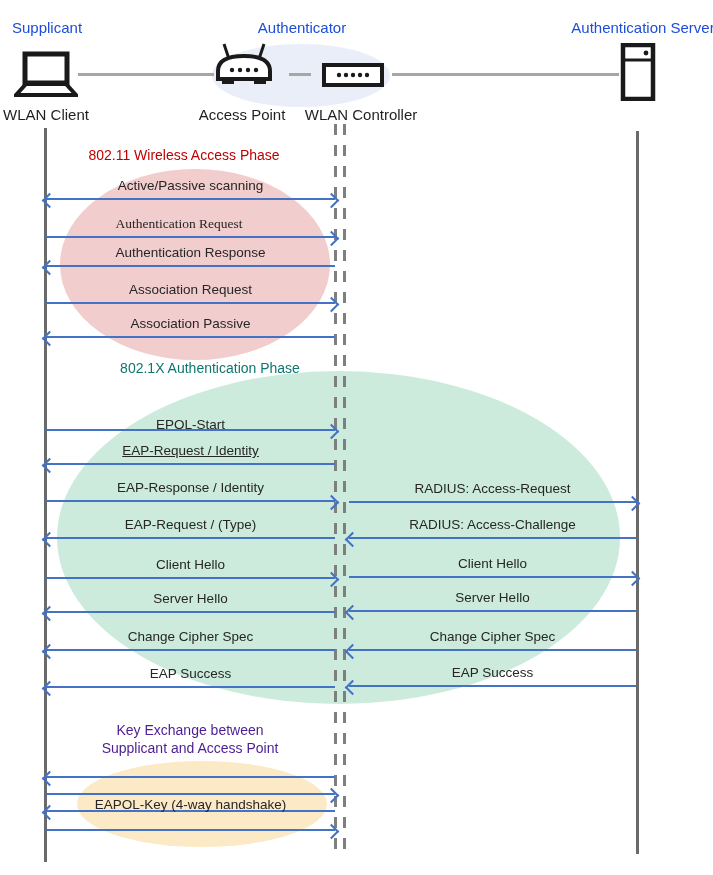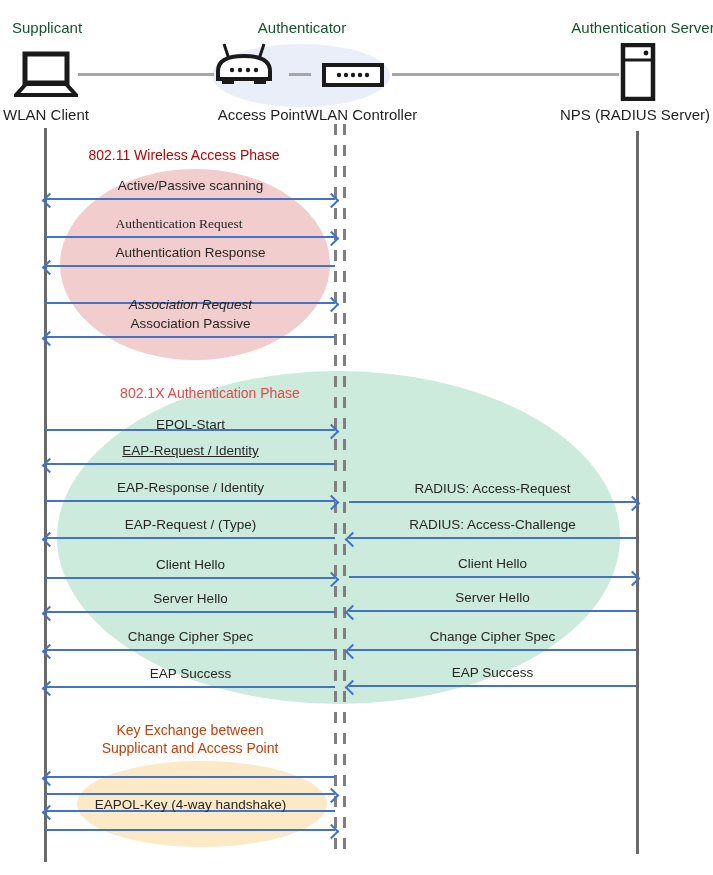--- a/index.html
+++ b/index.html
@@ -1,20 +1,20 @@
 <!DOCTYPE html>
 <html><head>
 <meta charset="utf-8">
 <style>
   html,body{margin:0;padding:0;background:#ffffff;}
   .stage{
     position:relative;width:713px;height:875px;overflow:hidden;background:#ffffff;
     font-family:"Liberation Sans",sans-serif;color:var(--text,#262626);
   }
-  .role-label{position:absolute;font-size:15px;color:#14532d;white-space:nowrap;}
+  .role-label{position:absolute;font-size:15px;color:#1d4ed8;white-space:nowrap;}
   .role-centered{transform:translateX(-50%);}
   .node-label{position:absolute;font-size:15px;color:#1f1f1f;white-space:nowrap;transform:translateX(-50%);}
   .lifeline{position:absolute;width:3px;background:var(--lifeline,#6A6A6A);}
   .dashed-lifeline{
     position:absolute;width:3px;
     background:repeating-linear-gradient(to bottom,var(--dashed,#7F7F7F) 0 11px,transparent 11px 21px);
   }
   .hline{position:absolute;height:3px;background:var(--connector,#A6A6A6);}
   .ellipse{position:absolute;border-radius:50%;}
   .phase-title{
@@ -73,31 +73,30 @@
     <circle cx="45" cy="12" r="2.2" fill="#1a1a1a"></circle>
   </svg>
 
   <svg class="icon" style="left:620px;top:43px;" width="36" height="58" viewBox="0 0 36 58">
     <rect x="3" y="2" width="30" height="54" fill="#ffffff" stroke="#1a1a1a" stroke-width="4.5"></rect>
     <line x1="4" y1="17" x2="32" y2="17" stroke="#1a1a1a" stroke-width="3"></line>
     <circle cx="26" cy="10" r="2.4" fill="#1a1a1a"></circle>
   </svg>
 
   <div class="node-label" style="left:46px;top:106px;">WLAN Client</div>
-  <div class="node-label" style="left:242px;top:106px;margin-left:19px;">Access Point</div>
+  <div class="node-label" style="left:242px;top:106px;">Access Point</div>
   <div class="node-label" style="left:361px;top:106px;">WLAN Controller</div>
-  <div class="node-label" style="left:635px;top:106px;">NPS (RADIUS Server)</div>
 
   <div id="phase-layer">
       <div class="ellipse" style="left: 60px; top: 169px; width: 270px; height: 191px; background: rgb(242, 205, 205);"></div>
       <div class="phase-title" style="left: 184px; top: 146px; color: rgb(192, 0, 0);">802.11 Wireless Access Phase</div>
       <div class="ellipse" style="left: 57px; top: 371px; width: 563px; height: 333px; background: rgb(204, 235, 220);"></div>
-      <div class="phase-title" style="left: 210px; top: 384px; color: #ef4444;">802.1X Authentication Phase</div>
+      <div class="phase-title" style="left: 210px; top: 359px; color: #0f766e;">802.1X Authentication Phase</div>
       <div class="ellipse" style="left: 77px; top: 761px; width: 250px; height: 86px; background: rgb(252, 233, 197);"></div>
-      <div class="phase-title" style="left: 190px; top: 721px; color: #c2410c;">Key Exchange between
+      <div class="phase-title" style="left: 190px; top: 721px; color: #4c1d95;">Key Exchange between
 Supplicant and Access Point</div>
     </div>
 
   <div class="lifeline" style="left:44px;top:128px;height:734px;"></div>
   <div class="dashed-lifeline" style="left:334px;top:124px;height:729px;"></div>
   <div class="dashed-lifeline" style="left:343px;top:124px;height:729px;"></div>
   <div class="lifeline" style="left:636px;top:131px;height:723px;"></div>
 
   <div id="message-layer">
       <div class="msg" style="left: 45px; top: 192px; width: 291px;">
@@ -113,21 +112,21 @@
       <div class="msg-label" style="left: 179px; top: 216px; font-family: Liberation Serif, serif;">Authentication Request</div>
       <div class="msg" style="left: 45px; top: 259px; width: 291px;">
         <div class="shaft"></div>
         <div class="head left"></div>
       </div>
       <div class="msg-label" style="left: 190.5px; top: 245px;">Authentication Response</div>
       <div class="msg" style="left: 45px; top: 296px; width: 291px;">
         <div class="shaft"></div>
         <div class="head right"></div>
       </div>
-      <div class="msg-label" style="left: 190.5px; top: 297px; font-style: italic;">Association Request</div>
+      <div class="msg-label" style="left: 190.5px; top: 282px;">Association Request</div>
       <div class="msg" style="left: 45px; top: 330px; width: 291px;">
         <div class="shaft"></div>
         <div class="head left"></div>
       </div>
       <div class="msg-label" style="left: 190.5px; top: 316px;">Association Passive</div>
       <div class="msg" style="left: 45px; top: 423px; width: 291px;">
         <div class="shaft"></div>
         <div class="head right"></div>
       </div>
       <div class="msg-label" style="left: 190.5px; top: 417px;">EPOL-Start</div>

